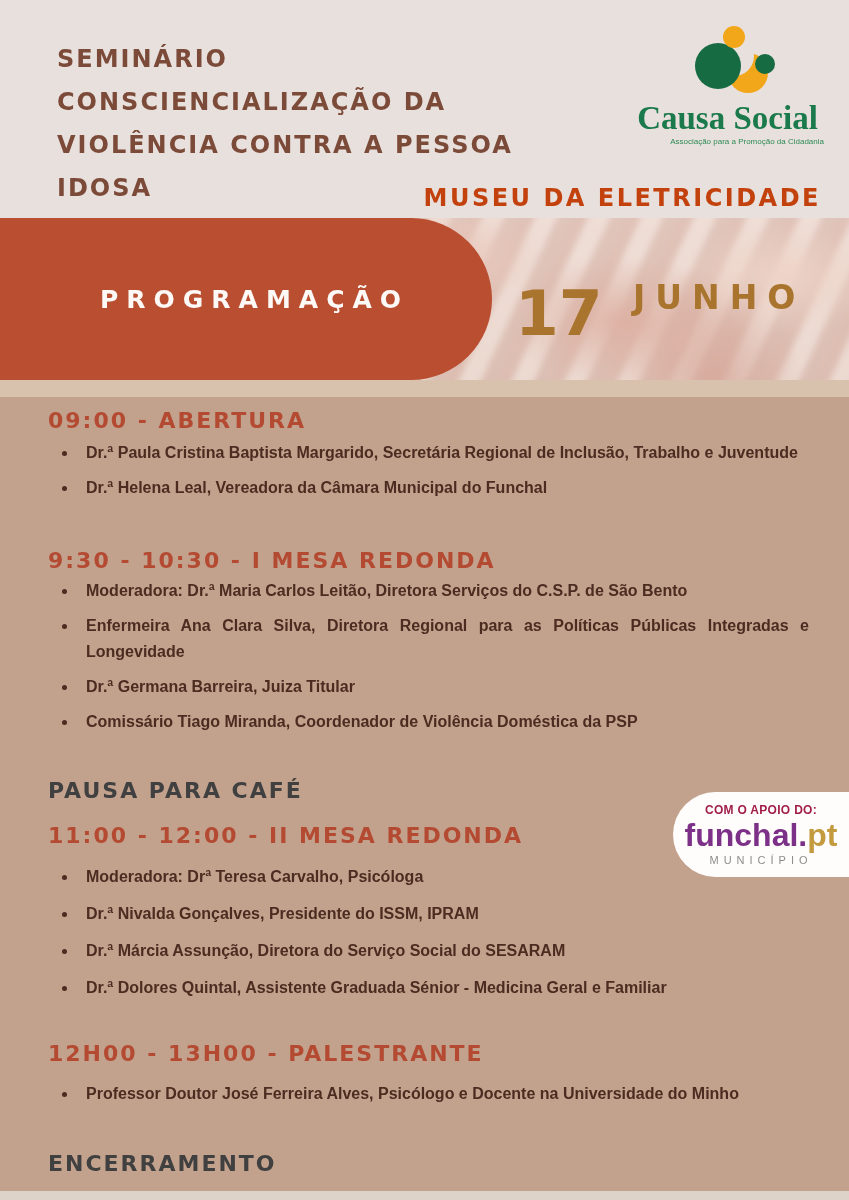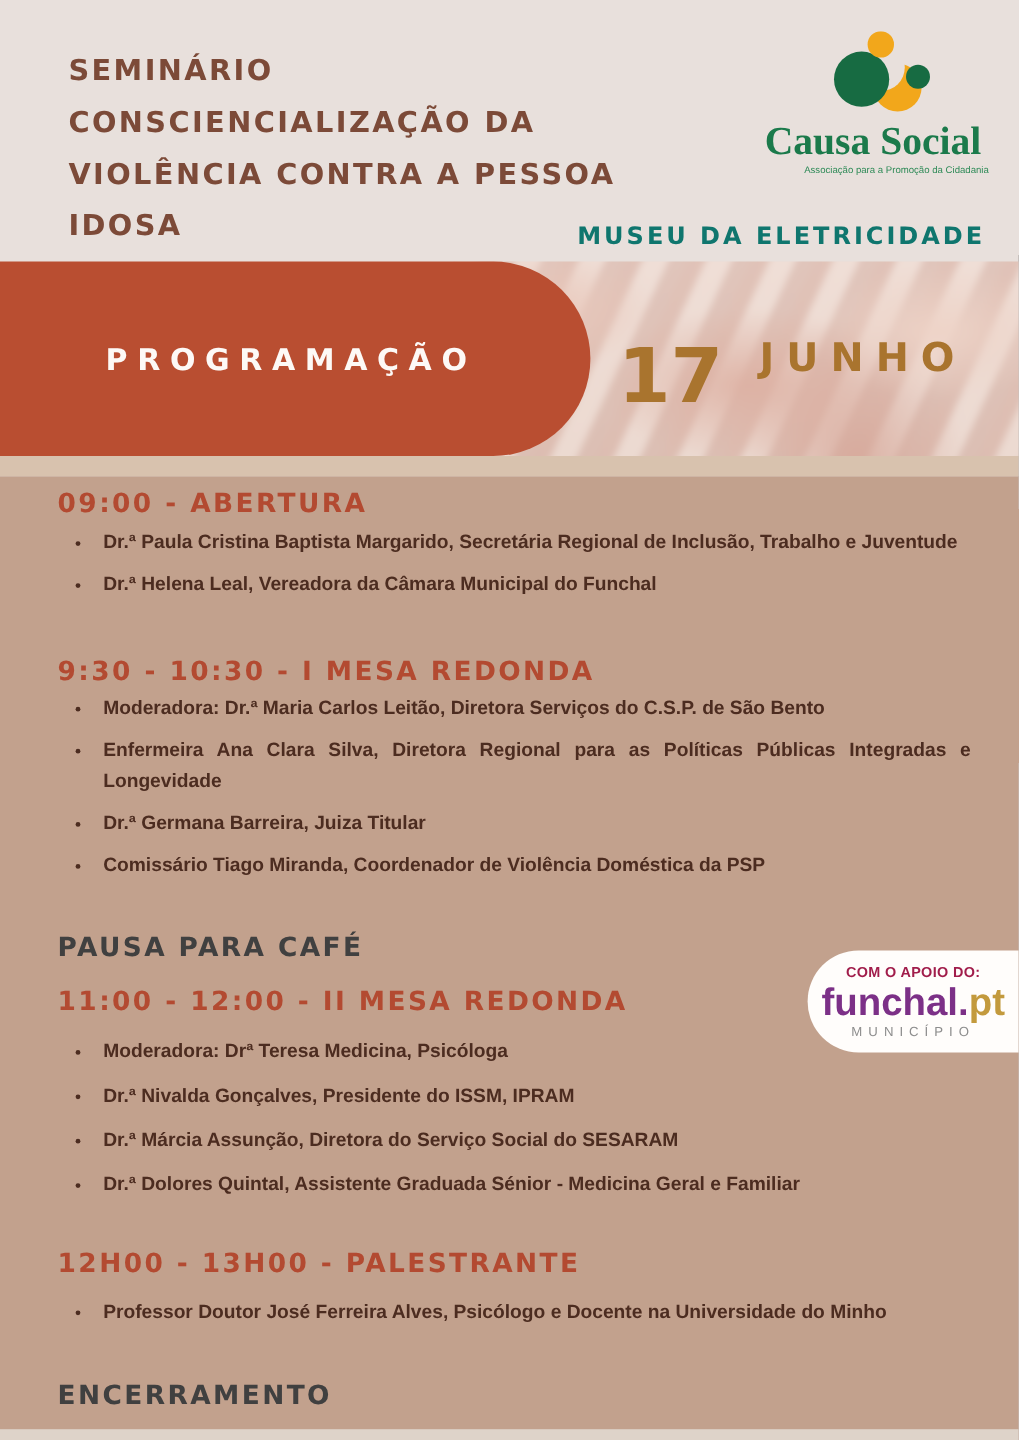--- a/index.html
+++ b/index.html
@@ -11,21 +11,21 @@
   
   .title{
     position:absolute;left:57px;top:38px;
     font-family:"DejaVu Sans","Liberation Sans",sans-serif;
     font-weight:bold;font-size:24px;line-height:43px;
     letter-spacing:2px;color:#7c4a38;
   }
   .venue{
     position:absolute;right:28px;top:184px;
     font-family:"DejaVu Sans","Liberation Sans",sans-serif;
-    font-weight:bold;font-size:20px;letter-spacing:2.5px;color:#0f766e;
+    font-weight:bold;font-size:24px;letter-spacing:2.5px;color:#c2410c;
   }
   .logo{position:absolute;left:625px;top:26px;width:205px;text-align:center;}
   .logo svg{display:block;margin:0 auto;}
   .logo-name{
     font-size:33px;font-weight:bold;color:#1b7a4b;margin-top:2px;
     font-family:"Liberation Serif","DejaVu Serif",serif;letter-spacing:0px;
   }
   .logo-tagline{
     font-size:8px;color:#2e8a57;text-align:right;padding-right:6px;margin-top:0px;
   }
@@ -44,21 +44,21 @@
         rgba(210,164,150,.45) 0 14px,
         rgba(241,224,216,.55) 14px 34px,
         rgba(201,155,142,.35) 34px 48px),
       linear-gradient(#eddcd4,#e5d1c7);
   }
   .pill{
     position:absolute;left:0;top:0;width:492px;height:162px;
     background:#b94e31;border-radius:0 81px 81px 0;
   }
   .pill-label{
-    position:absolute;left:88px;top:0;height:100%;display:flex;align-items:center;
+    position:absolute;left:100px;top:0;height:100%;display:flex;align-items:center;
     font-family:"DejaVu Sans","Liberation Sans",sans-serif;
     font-weight:bold;font-size:25px;letter-spacing:8px;color:#fdf9f6;
   }
   .date-day{
     position:absolute;left:515px;top:28px;
     font-family:"DejaVu Sans","Liberation Sans",sans-serif;
     font-weight:bold;font-size:63px;line-height:1;color:#a9742e;margin-top:36px;
   }
   .date-month{
     position:absolute;left:633px;top:60px;
@@ -160,21 +160,21 @@
     <li>Moderadora: Dr.ª Maria Carlos Leitão, Diretora Serviços do C.S.P. de São Bento</li>
     <li>Enfermeira Ana Clara Silva, Diretora Regional para as Políticas Públicas Integradas e Longevidade</li>
     <li>Dr.ª Germana Barreira, Juiza Titular</li>
     <li>Comissário Tiago Miranda, Coordenador de Violência Doméstica da PSP</li>
   </ul>
 
   <div class="sec-h break h-pausa">PAUSA PARA CAFÉ</div>
 
   <div class="sec-h h-mesa2">11:00 - 12:00 - II MESA REDONDA</div>
   <ul class="plist ul-mesa2">
-    <li>Moderadora: Drª Teresa Medicina, Psicóloga</li>
+    <li>Moderadora: Drª Teresa Carvalho, Psicóloga</li>
     <li>Dr.ª Nivalda Gonçalves, Presidente do ISSM, IPRAM</li>
     <li>Dr.ª Márcia Assunção, Diretora do Serviço Social do SESARAM</li>
     <li>Dr.ª Dolores Quintal, Assistente Graduada Sénior - Medicina Geral e Familiar</li>
   </ul>
 
   <div class="sec-h h-palestrante">12H00 - 13H00 - PALESTRANTE</div>
   <ul class="plist ul-palestrante">
     <li>Professor Doutor José Ferreira Alves, Psicólogo e Docente na Universidade do Minho</li>
   </ul>
 

